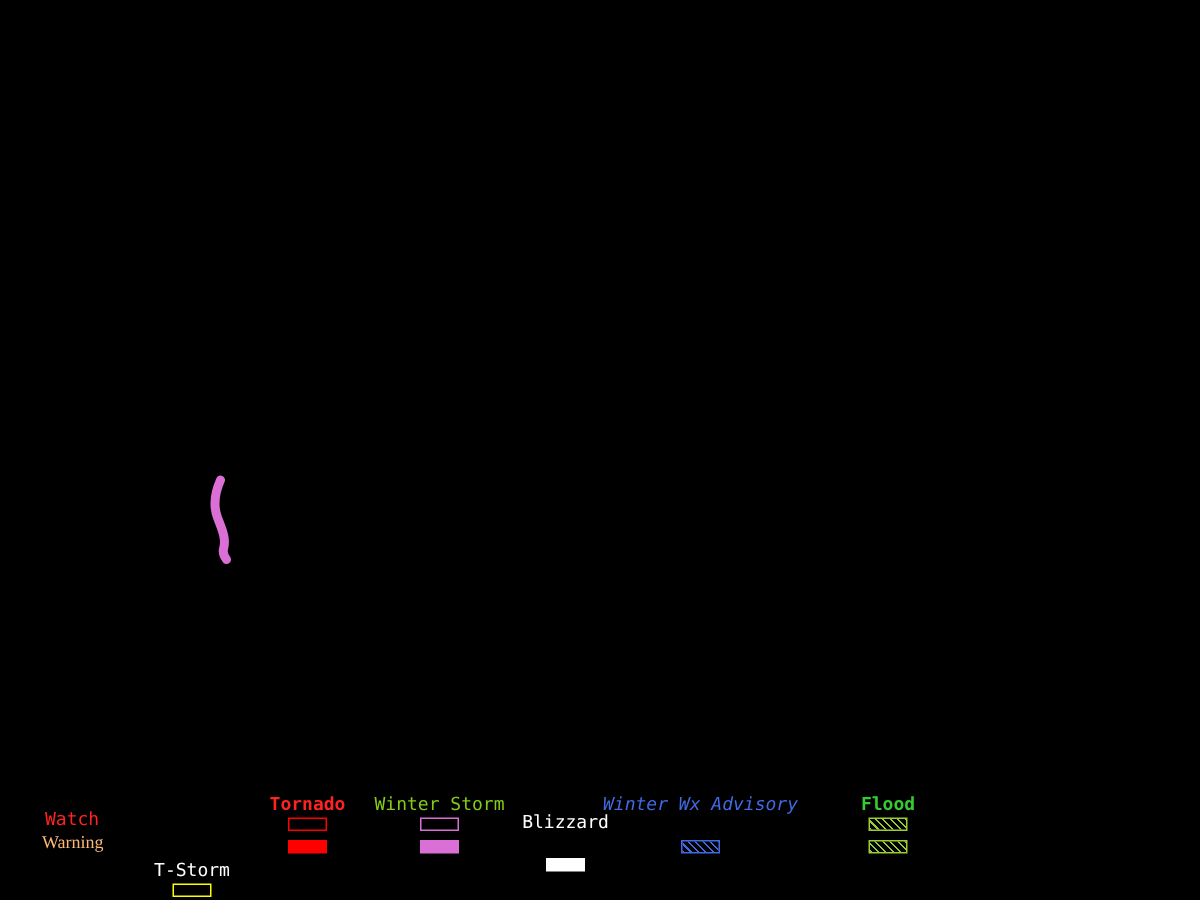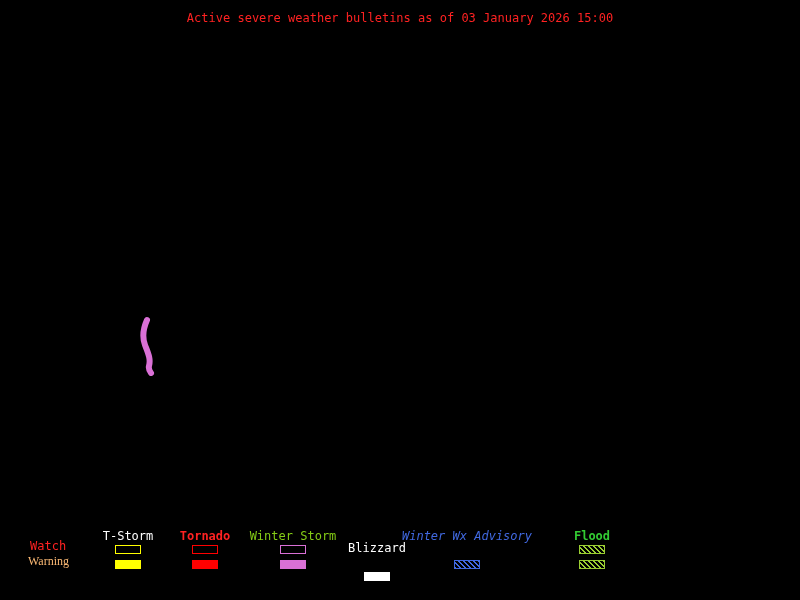--- a/index.html
+++ b/index.html
@@ -45,34 +45,33 @@
   .col2 { left: 245px; width: 96px;  }
   .col3 { left: 347px; width: 60px;  }
   .col4 { left: 400px; width: 134px; font-style: italic; }
   .col5 { left: 564px; width: 56px;  }
 </style>
 </head>
 <body>
 
 <div class="screen">
 
-  <div class="title" style="color: rgb(255, 34, 34);">Active severe weather bulletins as of 03 January 2026 15:00</div>
 
   <svg class="area-svg" viewBox="0 0 26 60">
     <path d="M 11,4 C 7,13 6,21 9,29 C 12,37 15,43 13,50 C 12.3,53 13.5,55 15,57" fill="none" stroke-width="6" stroke-linecap="round" stroke-linejoin="round" stroke="#da70d6"></path>
   </svg>
 
   <div>
 
     <div class="row-label watch-label" style="color: rgb(255, 34, 34);">Watch</div>
 
     <div class="row-label warning-label" style="color: #fdba74; font-family: Liberation Serif, serif;">Warning</div>
 
     <div class="col col0">
-      <div class="col-label" style="color: rgb(255, 255, 255);">T-Storm</div>
+      <div class="col-label" style="color: rgb(255, 255, 255); margin-top: 44px;">T-Storm</div>
       <div class="box watch-box" style="border: 1px solid rgb(255, 255, 0);"></div>
       <div class="box warn-box" style="background: rgb(255, 255, 0);"></div>
     </div>
 
     <div class="col col1">
       <div class="col-label" style="color: rgb(255, 34, 34); font-weight: bold;">Tornado</div>
       <div class="box watch-box" style="border: 1px solid rgb(255, 0, 0);"></div>
       <div class="box warn-box" style="background: rgb(255, 0, 0);"></div>
     </div>
 

